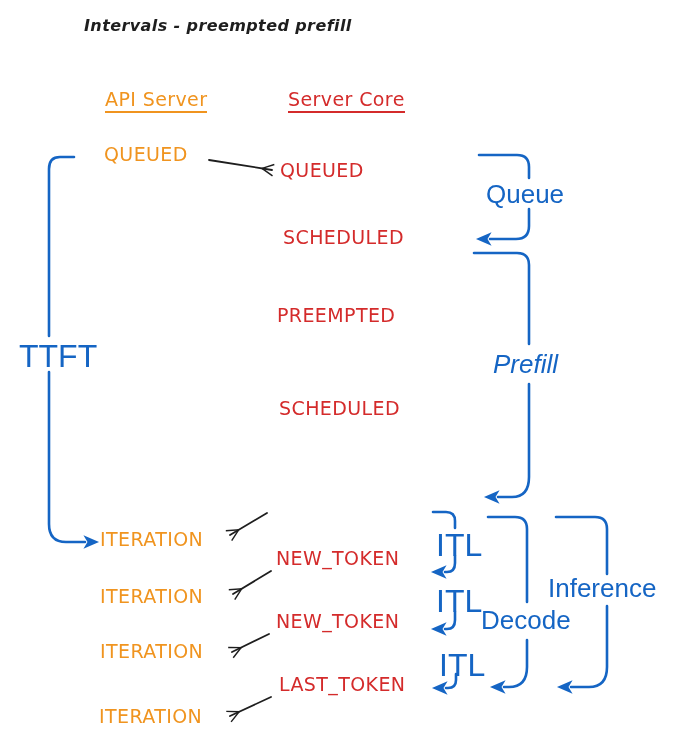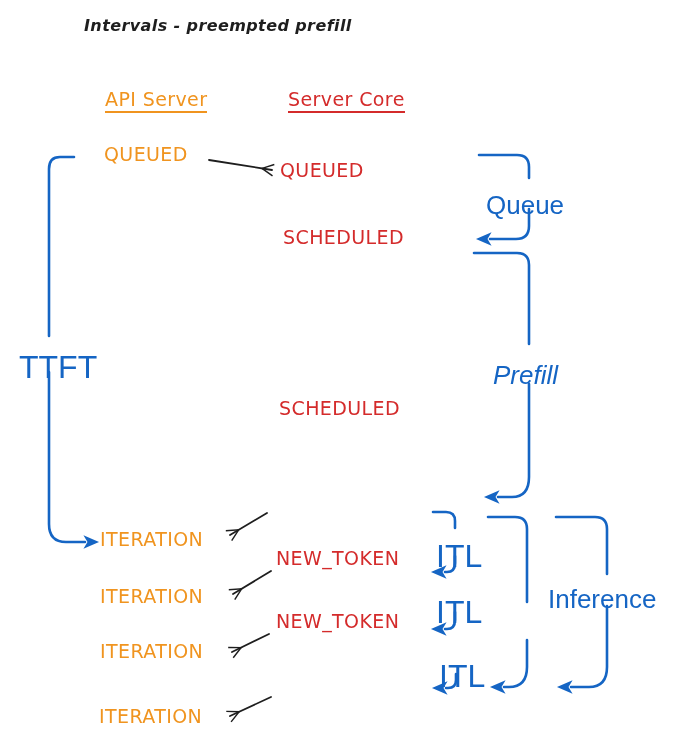--- a/index.html
+++ b/index.html
@@ -33,21 +33,20 @@
     font-weight:700;
     font-size:16px;
     letter-spacing:0.4px;
     color:#1E1E1E;
   }
   
   .blue-label{
     font-family:"Liberation Sans", sans-serif;
     color:#1565C4;
     font-weight:400;
-    margin-top:11px;
   }
   .sz26{font-size:26px;}
   .sz24{font-size:32px;}
 </style>
 </head>
 <body>
 
 <div class="canvas">
 
   <svg class="layer" width="679" height="750" viewBox="0 0 679 750">
@@ -97,25 +96,28 @@
   <div class="lbl hw red col-header" style="left:288px;top:90px;">Server Core</div>
 
   <div class="lbl hw orange" style="left:104px;top:145px;">QUEUED</div>
   <div class="lbl hw orange" style="left:100px;top:530px;">ITERATION</div>
   <div class="lbl hw orange" style="left:100px;top:587px;">ITERATION</div>
   <div class="lbl hw orange" style="left:100px;top:642px;">ITERATION</div>
   <div class="lbl hw orange" style="left:99px;top:707px;">ITERATION</div>
 
   <div class="lbl hw red" style="left:280px;top:161px;">QUEUED</div>
   <div class="lbl hw red" style="left:283px;top:228px;">SCHEDULED</div>
+  <div class="lbl hw red" style="left:277px;top:306px;">PREEMPTED</div>
   <div class="lbl hw red" style="left:279px;top:399px;">SCHEDULED</div>
   <div class="lbl hw red" style="left:276px;top:549px;">NEW_TOKEN</div>
   <div class="lbl hw red" style="left:276px;top:612px;">NEW_TOKEN</div>
+  <div class="lbl hw red" style="left:279px;top:675px;">LAST_TOKEN</div>
 
   <div class="lbl blue-label sz24" style="left:19px;top:340px;">TTFT</div>
   <div class="lbl blue-label sz26" style="left:486px;top:181px;">Queue</div>
   <div class="lbl blue-label sz26" style="left:493px;top:351px;font-style:italic;">Prefill</div>
   <div class="lbl blue-label sz24" style="left:436px;top:529px;">ITL</div>
   <div class="lbl blue-label sz24" style="left:436px;top:585px;">ITL</div>
   <div class="lbl blue-label sz24" style="left:439px;top:649px;">ITL</div>
+  <div class="lbl blue-label sz26" style="left:481px;top:607px;">Decode</div>
   <div class="lbl blue-label sz26" style="left:548px;top:575px;">Inference</div>
 
 </div>
 
 </body></html>

